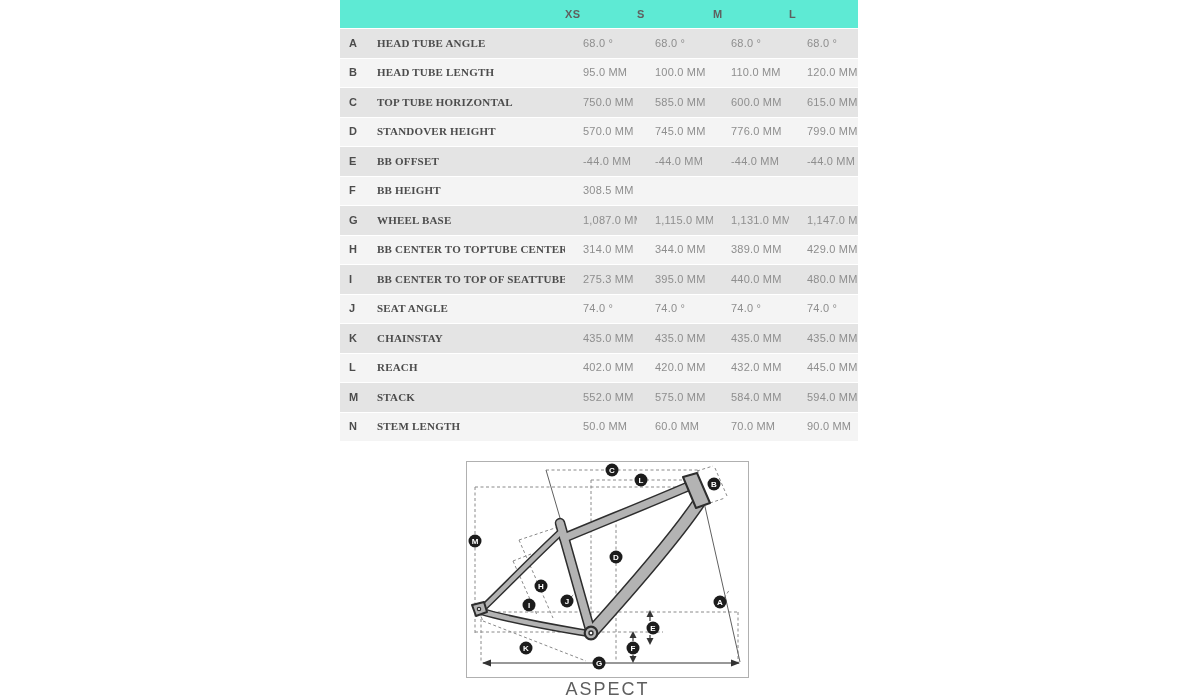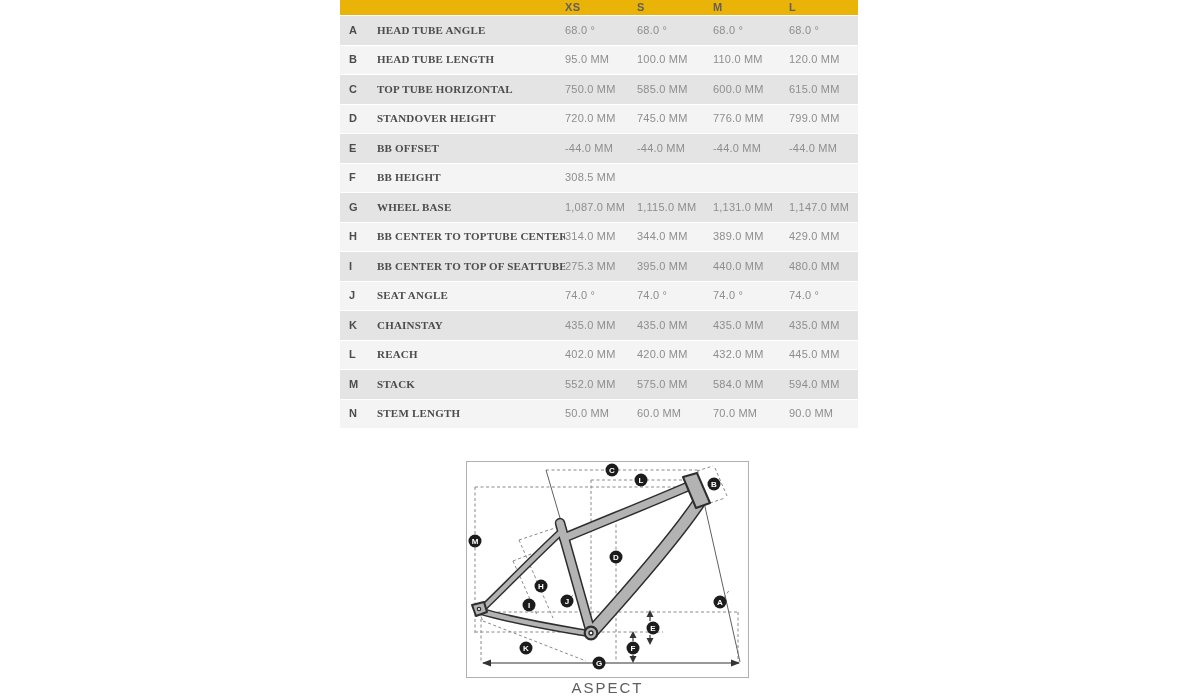--- a/index.html
+++ b/index.html
@@ -1,32 +1,32 @@
 <!DOCTYPE html>
 <html><head>
 <meta charset="utf-8">
 <style>
   html,body{margin:0;padding:0;background:#ffffff;}
   body{width:1200px;height:700px;position:relative;font-family:"Liberation Sans",sans-serif;overflow:hidden;}
 
   
   .geo-table{position:absolute;left:340px;top:0;width:518px;}
   .grow{display:grid;grid-template-columns:28px 197px 72px 76px 76px 69px;align-items:center;height:29.5px;box-sizing:border-box;border-bottom:1px solid #ffffff;}
-  .grow.head{height:16px;background:#eab308;}
+  .grow.head{height:29px;background:#5eead4;}
   .grow.odd{background:#e4e4e4;}
   .grow.even{background:#f4f4f4;}
   .cell{font-size:11px;line-height:1;white-space:nowrap;overflow:hidden;}
   .cell.key{padding-left:9px;font-weight:bold;color:#4c4c4c;}
   .cell.label{padding-left:9px;font-weight:bold;color:#4c4c4c;letter-spacing:.2px;font-family:Liberation Serif, serif;}
-  .cell.val{color:#8e8e8e;letter-spacing:.2px;}
+  .cell.val{color:#8e8e8e;letter-spacing:.2px;margin-left:18px;}
   .cell.hcol{font-weight:bold;color:#5f5f5f;letter-spacing:.3px;}
 
   
   .diagram-box{position:absolute;left:466px;top:461px;width:281px;height:215px;border:1px solid #b0b0b0;box-sizing:content-box;background:#fff;}
-  .diagram-caption{position:absolute;left:466px;top:679px;width:283px;text-align:center;font-size:15px;color:#5e5e5e;letter-spacing:2px;}
+  .diagram-caption{position:absolute;left:466px;top:679px;width:283px;text-align:center;font-size:18px;color:#5e5e5e;letter-spacing:2px;}
 
   .dash{stroke:#8a8a8a;stroke-width:1;stroke-dasharray:3 2.5;fill:none;}
   .axis{stroke:#606060;stroke-width:1;fill:none;}
   .meas{stroke:#333;stroke-width:1.2;fill:none;}
   .ahead{fill:#333;stroke:none;}
   .tube-d{stroke:#2e2e2e;fill:none;stroke-linecap:round;}
   .tube-g{stroke:#b3b3b3;fill:none;stroke-linecap:round;}
   .badge circle{fill:#1c1c1c;}
   .badge text{fill:#ffffff;font-family:"Liberation Sans",sans-serif;font-size:8px;font-weight:bold;text-anchor:middle;}
 </style>
@@ -63,21 +63,21 @@
     <span class="cell key">C</span>
     <span class="cell label">TOP TUBE HORIZONTAL</span>
     <span class="cell val">750.0 MM</span>
     <span class="cell val">585.0 MM</span>
     <span class="cell val">600.0 MM</span>
     <span class="cell val">615.0 MM</span>
   </div>
   <div class="grow even">
     <span class="cell key">D</span>
     <span class="cell label">STANDOVER HEIGHT</span>
-    <span class="cell val">720.0 MM</span>
+    <span class="cell val">570.0 MM</span>
     <span class="cell val">745.0 MM</span>
     <span class="cell val">776.0 MM</span>
     <span class="cell val">799.0 MM</span>
   </div>
   <div class="grow odd">
     <span class="cell key">E</span>
     <span class="cell label">BB OFFSET</span>
     <span class="cell val">-44.0 MM</span>
     <span class="cell val">-44.0 MM</span>
     <span class="cell val">-44.0 MM</span>

